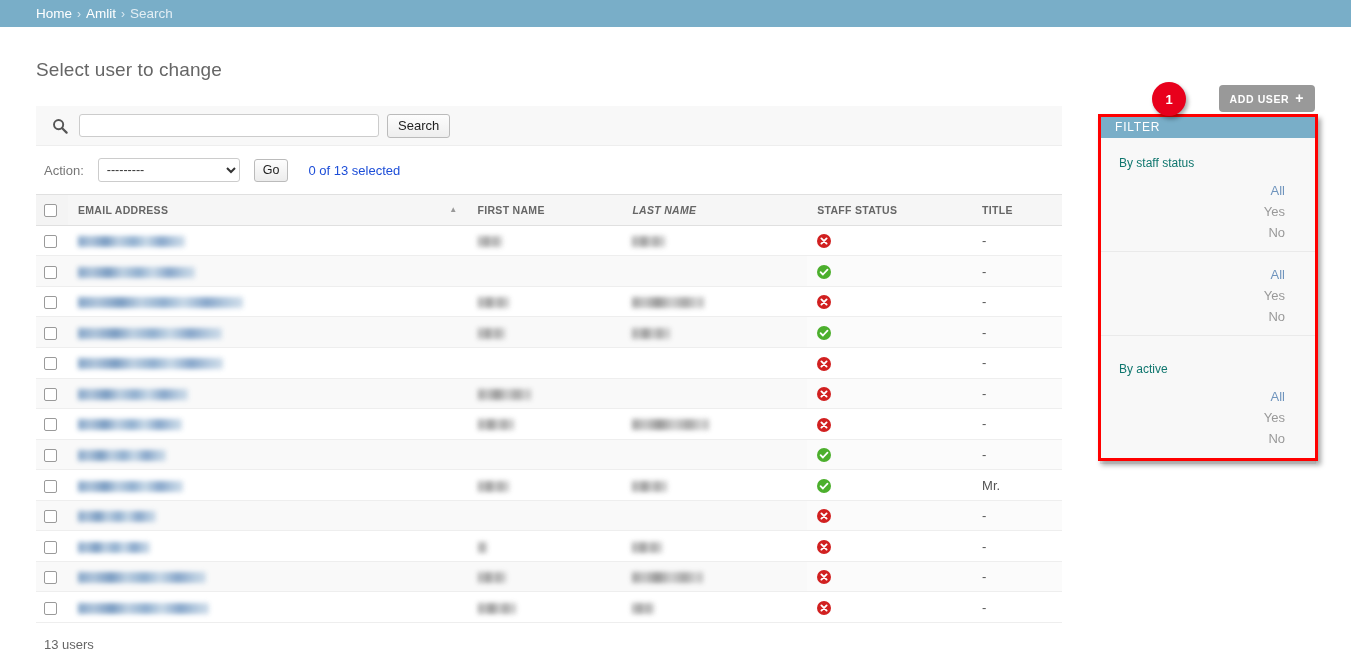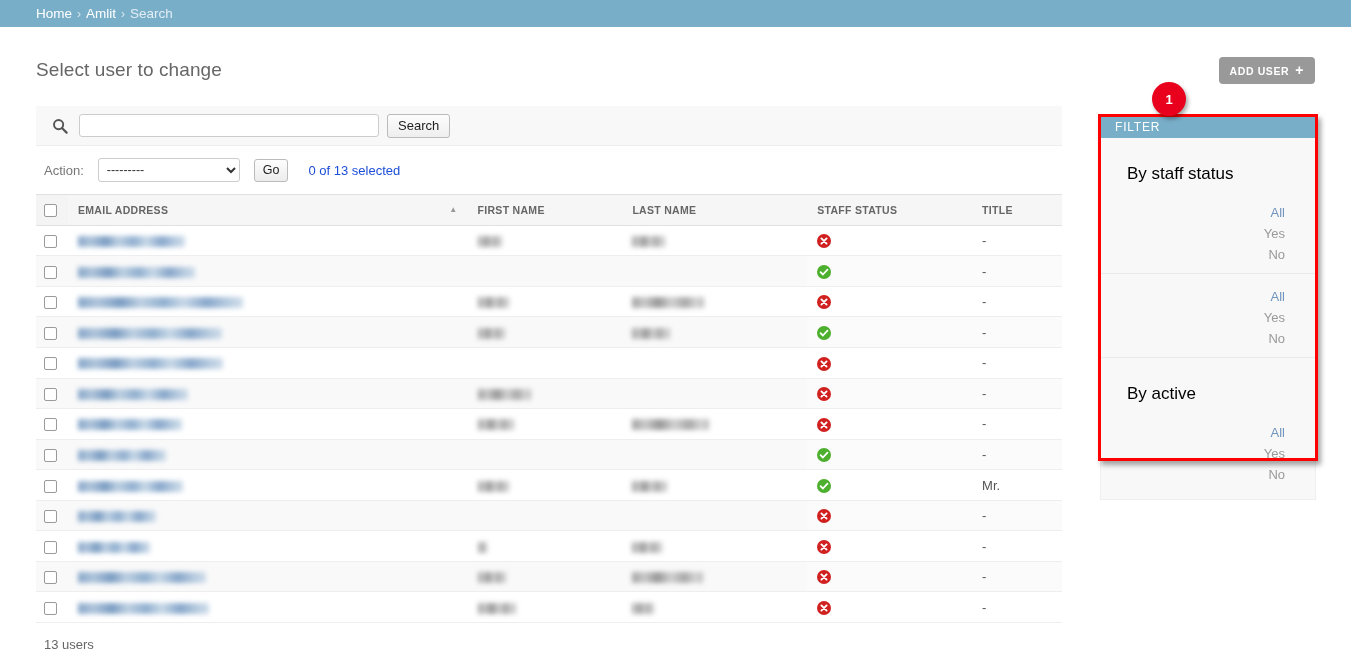--- a/index.html
+++ b/index.html
@@ -178,21 +178,21 @@
     height: 30px;
     vertical-align: middle;
     color: #444;
   }
   table.results tbody tr:nth-child(even) td { background: #f9f9f9; }
   table.results tbody tr:nth-child(even) td.col-staff,
   table.results tbody tr:nth-child(even) td.col-title { background: #fbfbfb; }
 
   .col-email { width: 400px; }
   .col-first { width: 155px; }
-  .col-last  { width: 185px; }
+  .col-last  { width: 185px; font-style: italic; }
   .col-staff { width: 165px; }
   .col-title { width: 90px; }
 
   
   .redact {
     display: inline-block;
     height: 11px;
     border-radius: 1px;
     filter: blur(2.6px);
     opacity: 0.92;
@@ -242,21 +242,21 @@
     font-size: 13px;
     color: #666666;
     border-bottom: 1px solid #eeeeee;
     width: 1026px;
   }
 
   
   .object-tools {
     position: absolute;
     right: 36px;
-    top: 30px;
+    top: 58px;
   }
   .addlink {
     display: inline-flex;
     align-items: center;
     gap: 6px;
     background: #999999;
     color: #ffffff;
     font-size: 10.5px;
     font-weight: bold;
     letter-spacing: 0.6px;
@@ -293,25 +293,25 @@
     color: #ffffff;
     font-size: 12px;
     font-weight: normal;
     letter-spacing: 0.8px;
     text-transform: uppercase;
     padding: 6px 0 6px 14px;
     height: 22px;
     line-height: 11px;
   }
   #changelist-filter h3 {
-    margin: 12px;
+    margin: 4px;
     padding: 14px 14px 6px 14px;
-    font-size: 17px;
+    font-size: 12px;
     font-weight: normal;
-    color: #000000;
+    color: #0f766e;
   }
   #changelist-filter ul {
     list-style: none;
     margin: 0 0 12px 0;
     padding: 0 16px 8px 0;
     border-bottom: 1px solid #eaeaea;
     text-align: right;
   }
   #changelist-filter ul.last { border-bottom: none; margin-bottom: 0; padding-bottom: 14px; }
   #changelist-filter li {

